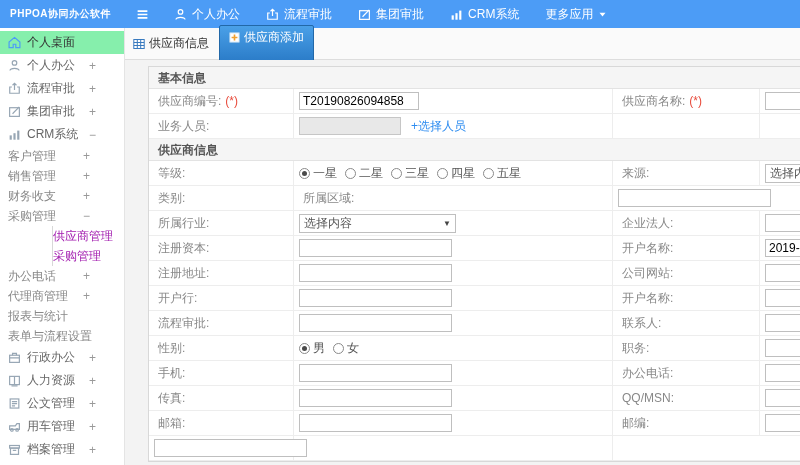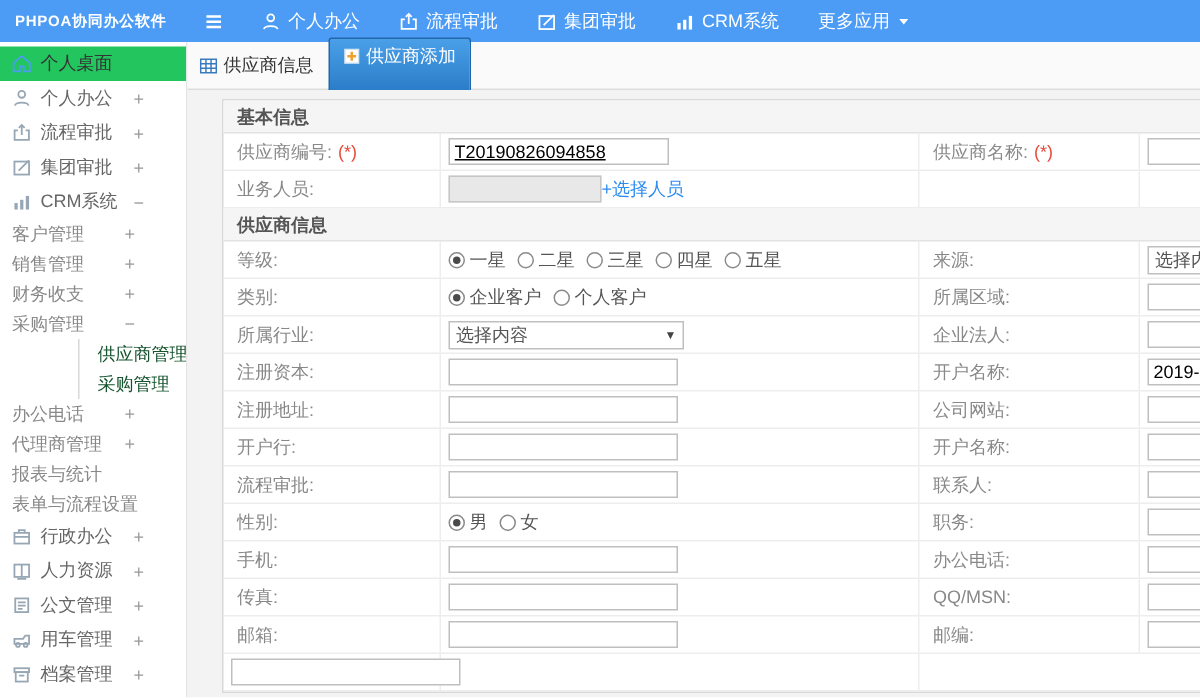--- a/index.html
+++ b/index.html
@@ -13,50 +13,50 @@
   .topnav { display:flex; align-items:center; margin-left:24px; gap:26px; }
   .nav-item { display:flex; align-items:center; gap:5px; font-size:12px; cursor:pointer; white-space:nowrap; }
   .ic { display:inline-flex; align-items:center; }
   .ic svg { display:block; }
 
   
   .layout { display:flex; height:437px; }
   .sidebar { width:125px; background:#fff; border-right:1px solid #e4e4e4; padding-top:3px; overflow:hidden; flex:none; }
   .side-item { display:flex; align-items:center; height:23px; padding-left:8px; font-size:12px; color:#666; cursor:pointer; white-space:nowrap; }
   .side-item .ic { color:#97a6b4; margin-right:6px; }
-  .side-item.active { background:#22c55e; color:#333; }
+  .side-item.active { background:#86efac; color:#333; }
   .side-item.active .ic { color:#4c9cf6; }
   .expand { margin-left:auto; margin-right:28px; color:#999; font-size:12px; }
   .side-sub { height:20px; color:#888; }
   .side-sub .expand { margin-right:34px; }
-  .side-sub2 { height:20px; margin-left:52px; border-left:1px solid #d8d8d8; padding-left:12px; color:#14532d; }
+  .side-sub2 { height:20px; margin-left:52px; border-left:1px solid #d8d8d8; padding-left:0; color:#a21caf; }
 
   .content { flex:1; display:flex; flex-direction:column; min-width:0; }
   .tabbar { height:32px; background:#fafafa; border-bottom:1px solid #ddd; display:flex; align-items:center; padding-left:8px; gap:10px; }
   .tab { display:flex; align-items:center; gap:4px; font-size:12px; color:#333; cursor:pointer; white-space:nowrap; }
   .tab.active { background:linear-gradient(#4aa0e8,#2b7cc8); border:1px solid #2268a8; border-radius:2px; color:#fff; padding:3px 9px 15px; }
   .workarea { flex:1; background:#f3f3f3; overflow:hidden; position:relative; }
 
   
   .panel { position:absolute; left:23px; top:6px; width:935px; background:#fff; border:1px solid #d8d8d8; }
   .sec-hd { height:22px; line-height:22px; background:#f5f5f5; border-bottom:1px solid #e3e3e3;
     font-size:12px; font-weight:bold; color:#555; padding-left:9px; }
   .frow { display:grid; grid-template-columns:145px 319px 147px 1fr; border-bottom:1px solid #ededed; min-height:25px; }
   .lc { font-size:12px; color:#888; padding-left:9px; display:flex; align-items:center; border-right:1px solid #ededed; white-space:nowrap; }
   .req { color:#e84c3d; margin-left:4px; }
   .fc { padding-left:5px; display:flex; align-items:center; border-right:1px solid #ededed; }
   .fc.last { border-right:none; }
   .ti { width:153px; height:18px; border:1px solid #bfbfbf; font-size:12px; padding:0 3px; background:#fff;
     font-family:"Liberation Sans","DejaVu Sans",sans-serif; }
-  .ti.ti-s { width:147px;text-decoration:underline; }
+  .ti.ti-s { width:120px; }
   .ti.ti-xs { width:102px; background:#e8e8e8; border-color:#c6c6c6; }
   .sel { width:157px; height:19px; border:1px solid #bfbfbf; background:#fff; display:flex; align-items:center;
     justify-content:space-between; font-size:12px; color:#555; padding:0 4px; cursor:pointer; }
   .sel .car { font-size:8px; color:#444; }
-  .plink { font-size:12px; color:#2d8cf0; text-decoration:none; cursor:pointer;text-align:right; }
+  .plink { font-size:12px; color:#2d8cf0; margin-left:10px; text-decoration:none; cursor:pointer;text-align:right; }
   .radio { display:inline-flex; align-items:center; margin-right:8px; font-size:12px; color:#555; cursor:pointer; }
   .rb { width:11px; height:11px; border:1px solid #8a8a8a; border-radius:50%; margin-right:3px; background:#fff; position:relative; flex:none; }
   .rb.on::after { content:''; position:absolute; left:2px; top:2px; right:2px; bottom:2px; background:#4a4a4a; border-radius:50%; }
 </style>
 </head>
 <body>
 
 <div class="topbar">
   <div class="logo">PHPOA协同办公软件</div>
   <div class="hamburger">
@@ -339,30 +339,20 @@
             <div class="fc last">
               <div class="sel">
                 <span>选择内容</span>
               </div>
             </div>
           </div>
           <div class="frow">
             <div class="lc">
               <span>类别:</span>
             </div>
-            <div class="fc">
-              <span class="radio">
-                <span class="rb on"></span>
-                <span>企业客户</span>
-              </span>
-              <span class="radio">
-                <span class="rb"></span>
-                <span>个人客户</span>
-              </span>
-            </div>
             <div class="lc">
               <span>所属区域:</span>
             </div>
             <div class="fc last">
               <input class="ti" type="text" value="" style="">
             </div>
           </div>
           <div class="frow">
             <div class="lc">
               <span>所属行业:</span>

